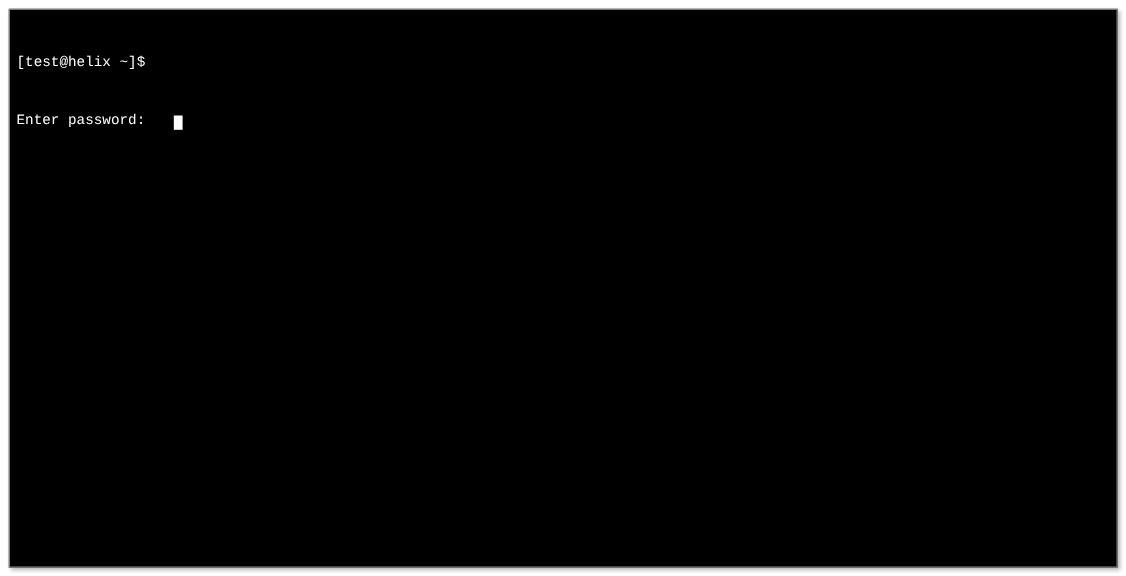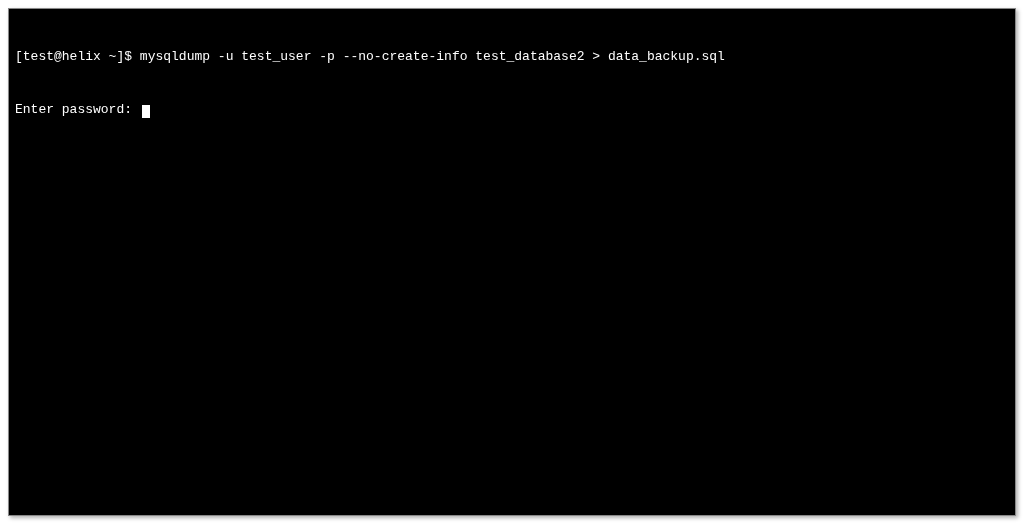--- a/index.html
+++ b/index.html
@@ -26,20 +26,21 @@
     }
     .terminal-content {
       color: #ffffff;
       font-size: 13px;
       line-height: 1.35;
       white-space: pre;
       font-family: 'Courier New', Courier, monospace;
     }
     .line {
       display: block;
+      gap: 16px;
     }
     .prompt-line {
       display: flex;
       align-items: baseline;
     }
     .prompt {
       color: #ffffff;
     }
     .command {
       color: #ffffff;
@@ -56,19 +57,19 @@
       margin-left: 2px;
       vertical-align: middle;
     }
   </style>
 </head>
 <body>
 
 <div class="terminal-window">
   <div class="terminal-content">
     <div class="line prompt-line">
-      <span class="prompt">[test@helix ~]$ </span><span class="command">mysqldump -u test_user -p --no-create-info test_database2 &gt; data_backup.sql</span>
+      <span class="prompt">[test@helix ~]$ </span>
     </div>
     <div class="line password-line">
       <span>Enter password: </span><span class="cursor"></span>
     </div>
   </div>
 </div>
 
 </body></html>

